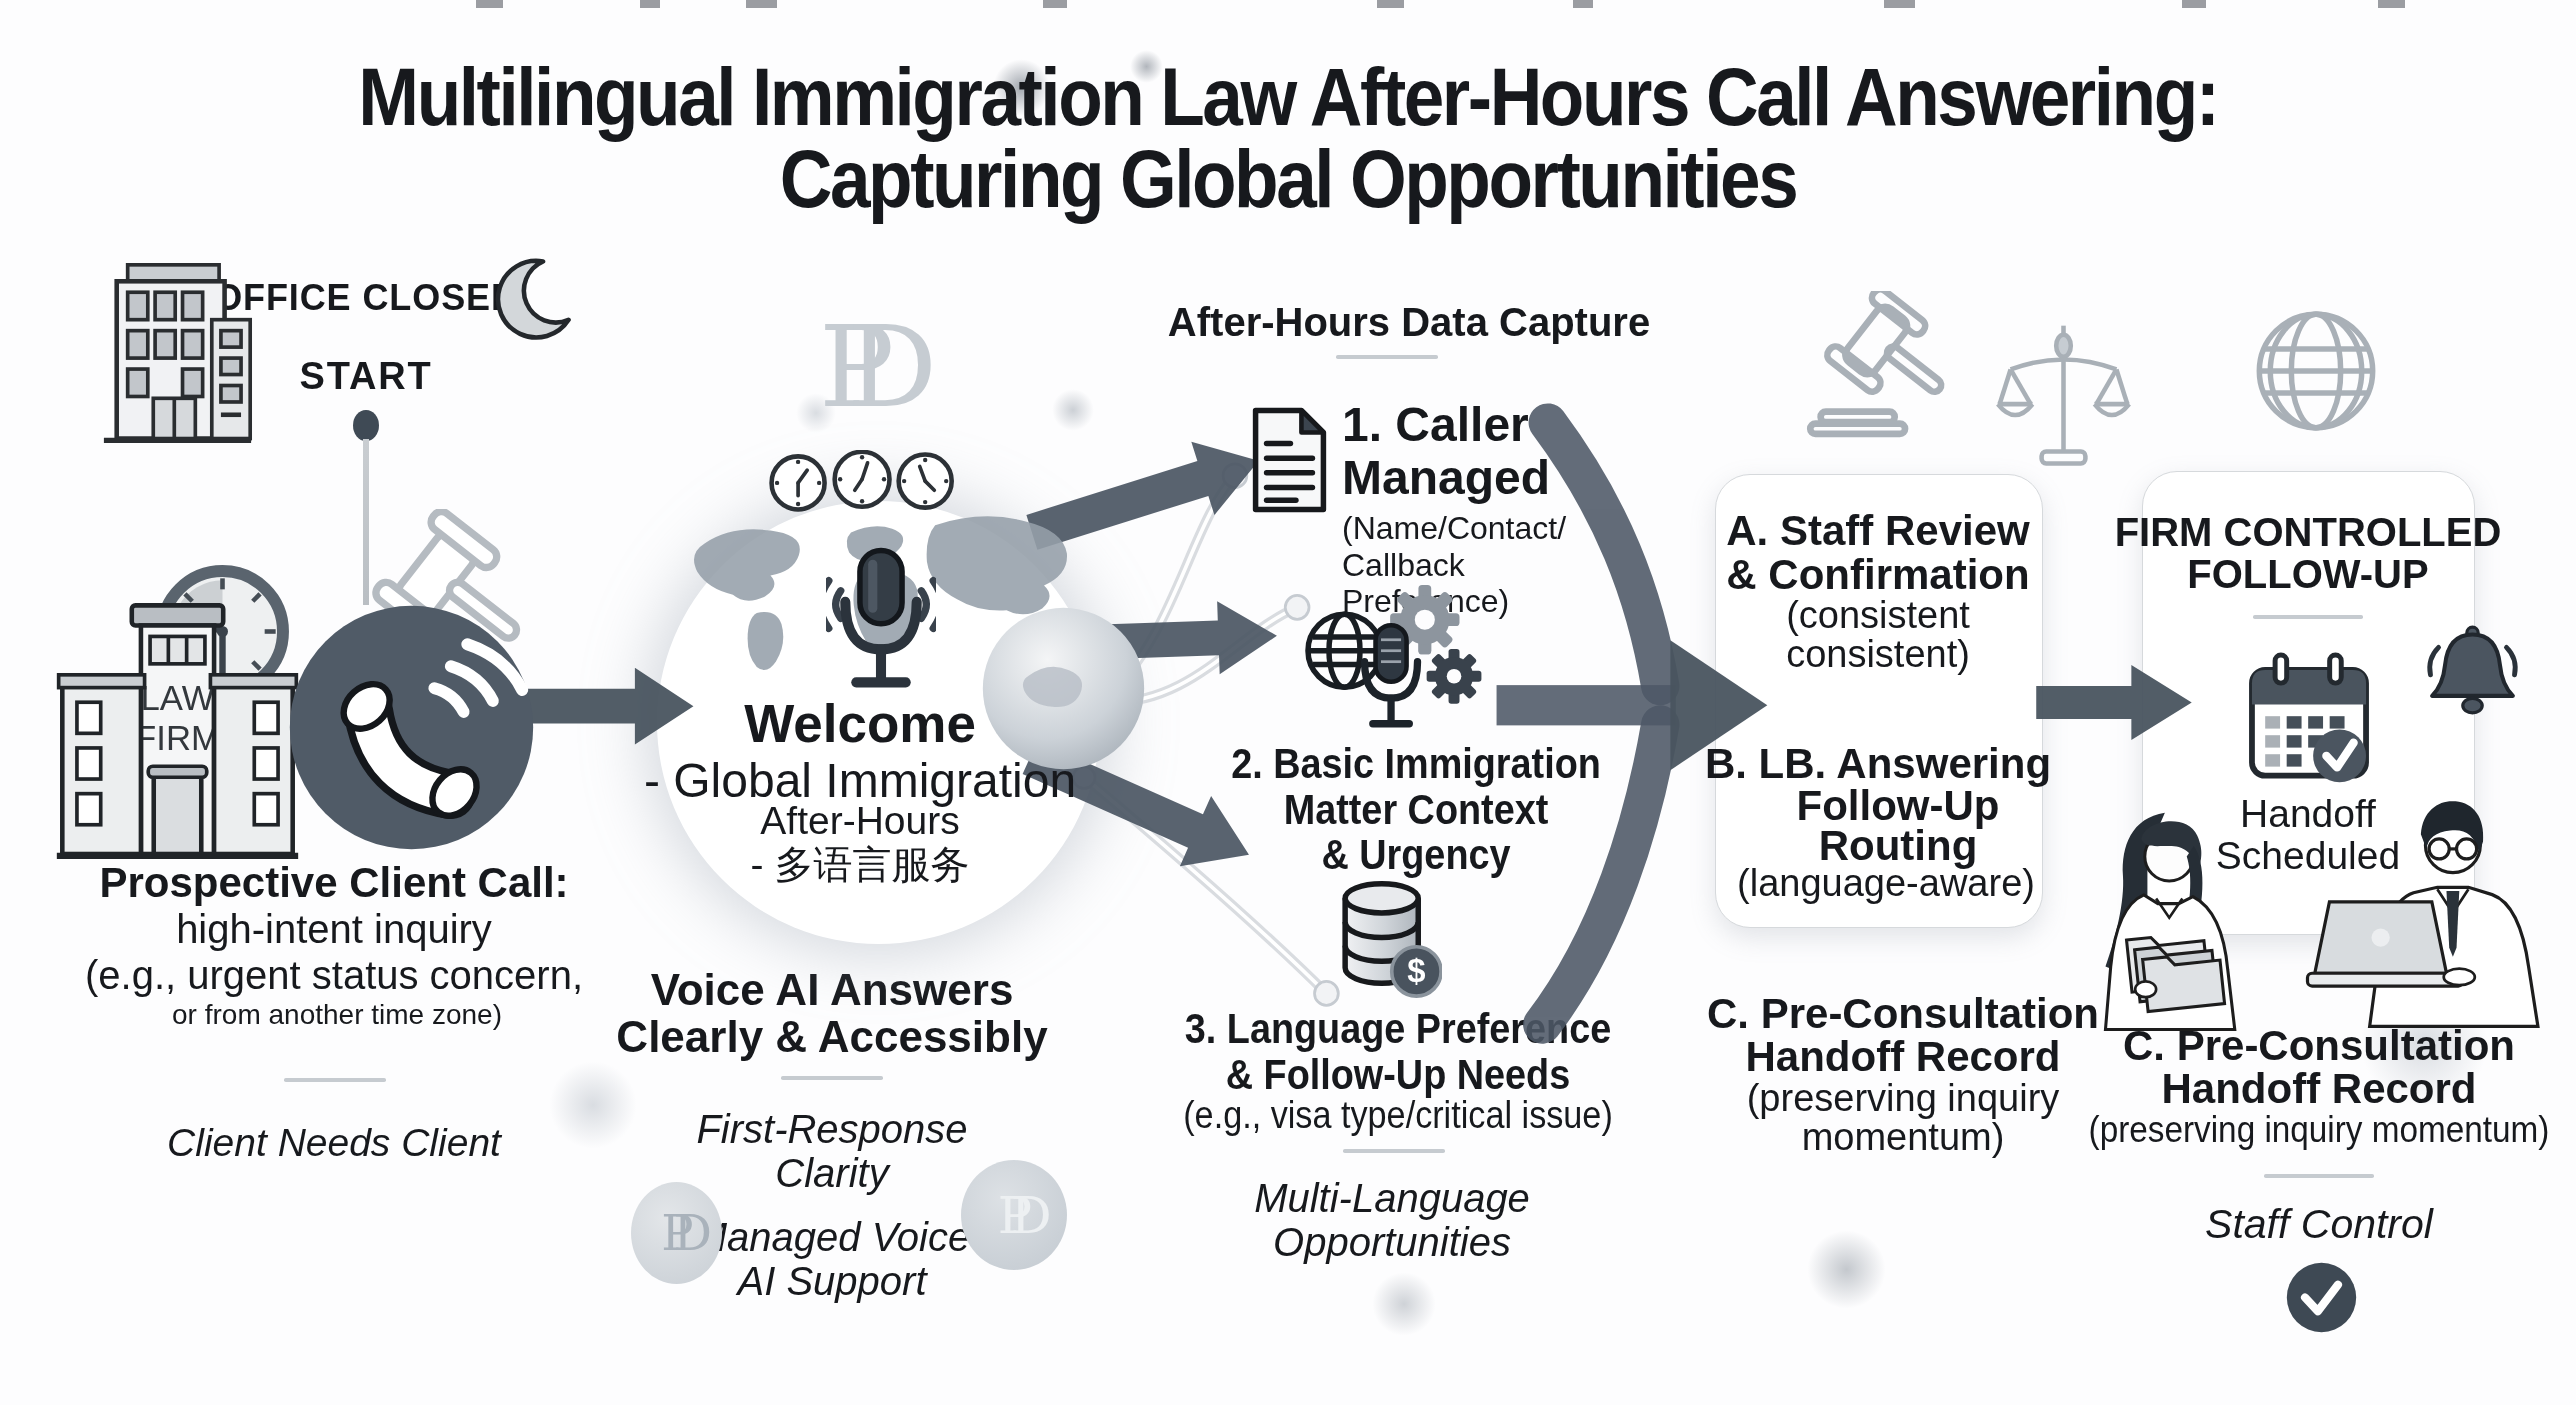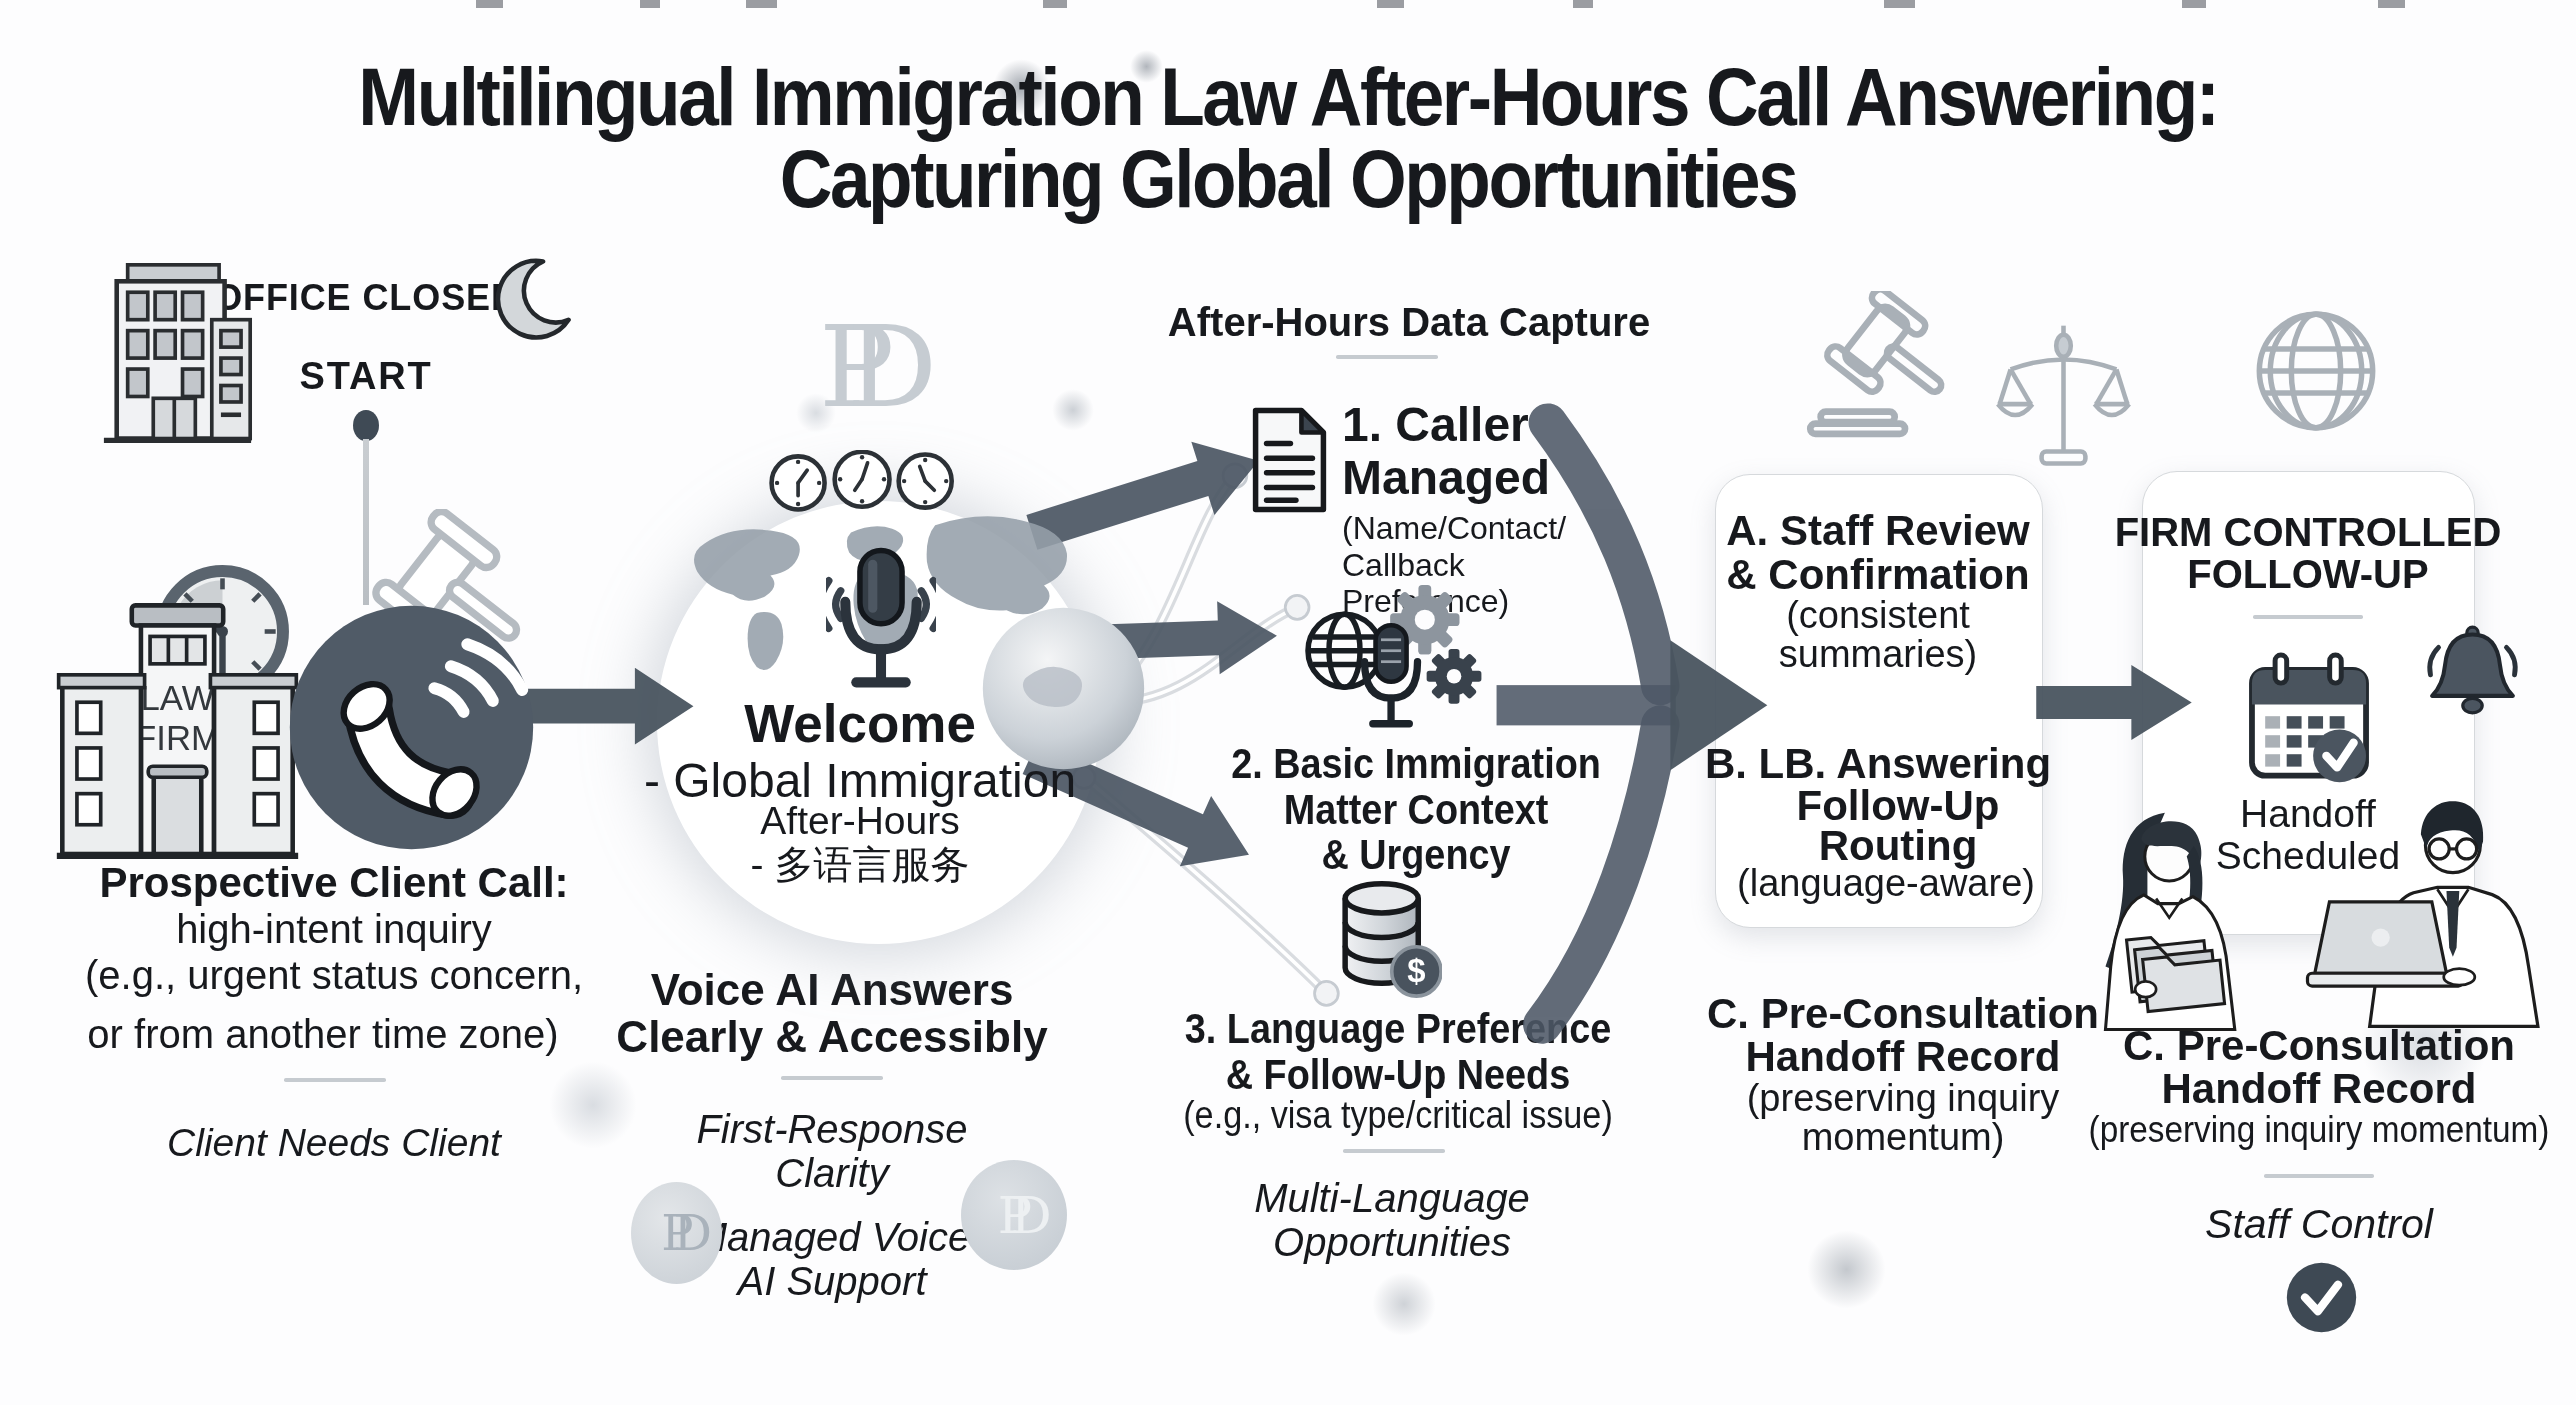--- a/index.html
+++ b/index.html
@@ -151,21 +151,21 @@
     <g stroke="#fff" stroke-width="13" stroke-linecap="round" fill="none">
       <path d="M160,92 q22 6 32 26"></path>
       <path d="M178,68 q32 10 46 38"></path>
       <path d="M196,44 q42 14 60 50"></path>
     </g>
   </svg>
 
   <div class="t b" style="left:334px;top:862px;font-size:42px;">Prospective Client Call:</div>
   <div class="t" style="left:334px;top:909px;font-size:40px;">high-intent inquiry</div>
   <div class="t" style="left:334px;top:955px;font-size:40px;">(e.g., urgent status concern,</div>
-  <div class="t" style="left:323px;top:1001px;font-size:40px;margin-top:13px;">or from another time zone)</div>
+  <div class="t" style="left:337px;top:1001px;font-size:28px;">or from another time zone)</div>
   <div class="divider" style="left:284px;top:1078px;width:102px;"></div>
   <div class="t i" style="left:334px;top:1123px;font-size:39px;">Client Needs Client</div>
 
   <div id="welcome-circle"></div>
 
   <svg class="abs" style="left:767px;top:450px;" width="192" height="64" viewBox="0 0 210 70">
     <g fill="#fff" stroke="#2c3136" stroke-width="5">
       <circle cx="34" cy="36" r="29"></circle>
         <circle cx="104" cy="32" r="30"></circle>
         <circle cx="173" cy="34" r="29"></circle>
@@ -422,21 +422,21 @@
       <line x1="14" y1="46" x2="126" y2="46"></line>
         <line x1="8" y1="70" x2="132" y2="70"></line>
         <line x1="14" y1="94" x2="126" y2="94"></line>
     </g>
   </svg>
 
   <div class="card" style="left:1715px;top:474px;width:326px;height:452px;"></div>
   <div class="t b z9" style="left:1878px;top:510px;font-size:42px;">A. Staff Review</div>
   <div class="t b z9" style="left:1878px;top:554px;font-size:42px;">&amp; Confirmation</div>
   <div class="t z9" style="left:1878px;top:596px;font-size:38px;">(consistent</div>
-  <div class="t z9" style="left:1878px;top:635px;font-size:38px;">summaries)</div>
+  <div class="t z9" style="left:1878px;top:635px;font-size:38px;">consistent)</div>
   <div class="t b z9" style="left:1878px;top:743px;font-size:42px;">B. LB. Answering</div>
   <div class="t b z9" style="left:1898px;top:785px;font-size:42px;">Follow-Up</div>
   <div class="t b z9" style="left:1898px;top:825px;font-size:42px;">Routing</div>
   <div class="t z9" style="left:1886px;top:864px;font-size:38px;">(language-aware)</div>
 
   <div class="t b" style="left:1903px;top:993px;font-size:42px;">C. Pre-Consultation</div>
   <div class="t b" style="left:1903px;top:1036px;font-size:42px;">Handoff Record</div>
   <div class="t" style="left:1903px;top:1079px;font-size:38px;">(preserving inquiry</div>
   <div class="t" style="left:1903px;top:1118px;font-size:38px;">momentum)</div>
 

